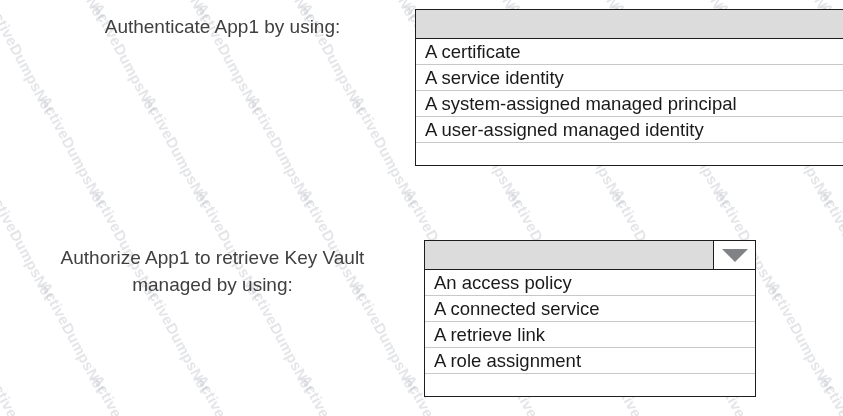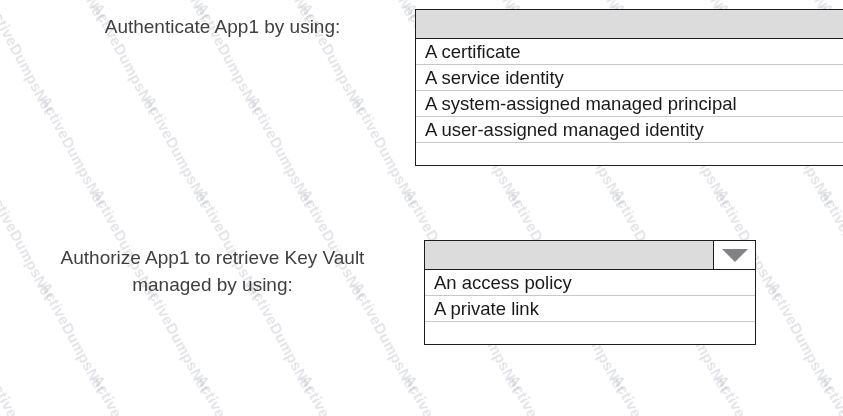--- a/index.html
+++ b/index.html
@@ -212,17 +212,19 @@
 
     <div class="dd-header">
       <div class="dd-value"></div>
       <div class="dd-arrow-btn">
         <span class="tri"></span>
       </div>
     </div>
 
     <div class="dd-list">
       <div class="dd-option">An access policy</div>
-      <div class="dd-option">A private link</div>
+      <div class="dd-option">A connected service</div>
+      <div class="dd-option">A retrieve link</div>
+      <div class="dd-option">A role assignment</div>
       <div class="dd-pad"></div>
     </div>
   </div>
 </div>
 
 </body></html>

